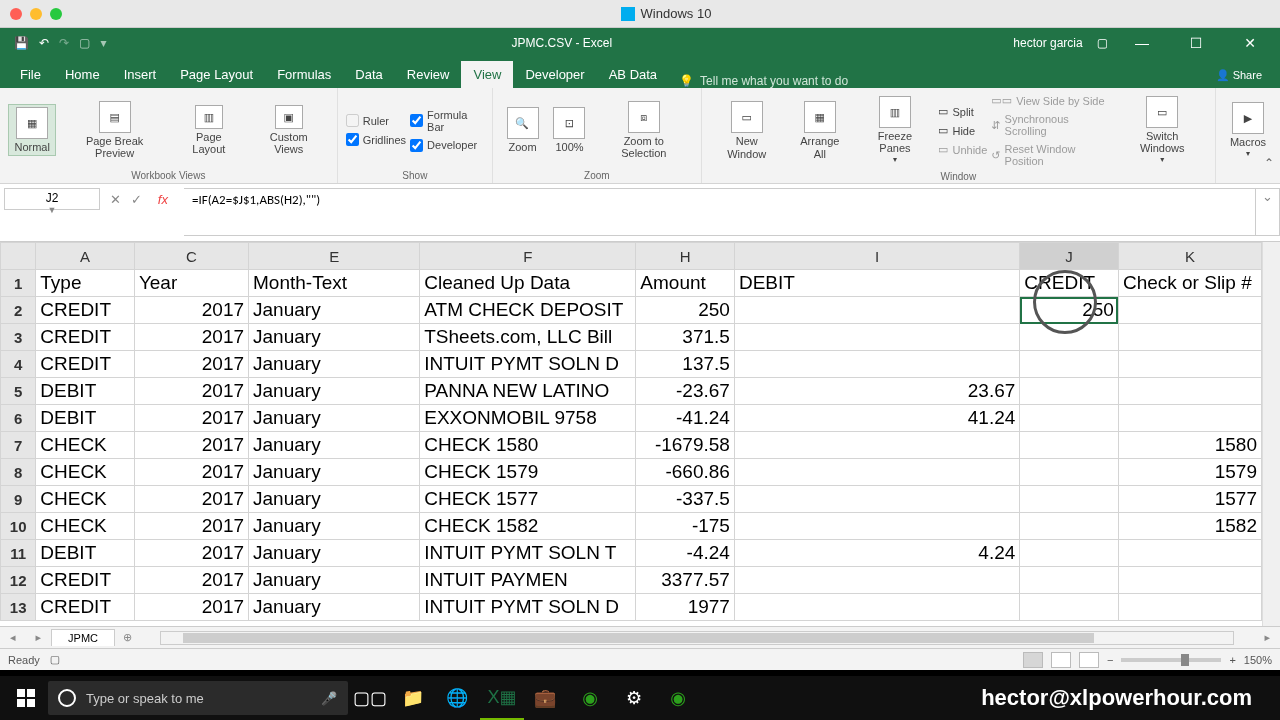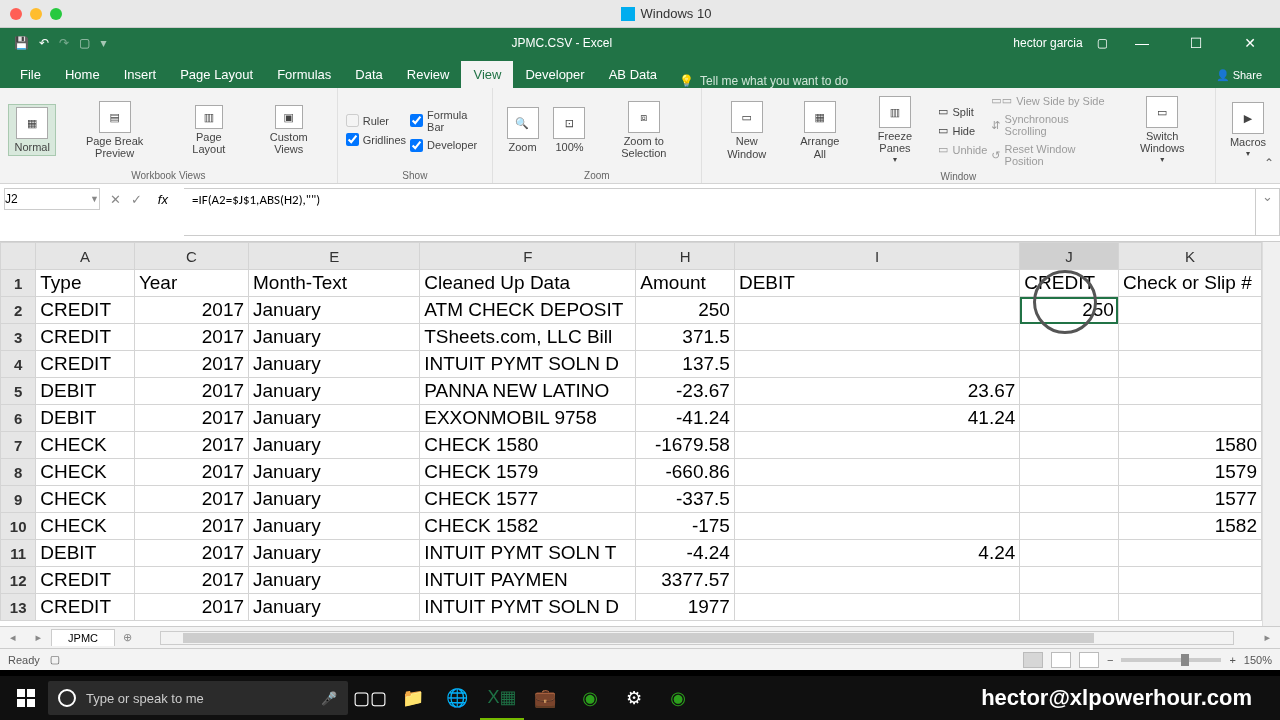--- a/index.html
+++ b/index.html
@@ -30,23 +30,23 @@
 .rgroup-label { text-align: center; font-size: 10px; color: #666; padding-top: 2px; }
 .rbtn { display: flex; flex-direction: column; align-items: center; justify-content: center; padding: 2px 6px; text-align: center; line-height: 1.1; gap: 2px; min-width: 42px; }
 .rbtn.active { background: #d8e8dc; border: 1px solid #a9c9b0; }
 .ricon { width: 28px; height: 24px; background: #fff; border: 1px solid #aaa; display: flex; align-items: center; justify-content: center; }
 .ricon.big { width: 32px; height: 32px; }
 .checkitem { display: flex; align-items: center; gap: 4px; font-size: 11px; padding: 2px 0; }
 .checkcol { display: flex; flex-direction: column; justify-content: center; gap: 2px; }
 .collapse-arrow { position: absolute; right: 6px; top: 156px; font-size: 12px; color: #666; }
 
 .formula-bar { height: 58px; background: #fff; border-bottom: 1px solid #ccc; display: flex; align-items: flex-start; font-size: 13px; padding-top: 4px; }
-.namebox { width: 96px; border: 1px solid #ccc; margin-left: 4px; padding: 2px 0; font-size: 12px; height: 22px; display: flex; align-items: center; justify-content: space-between; }
+.namebox { width: 96px; border: 1px solid #ccc; margin-left: 4px; padding: 2px 6px; font-size: 12px; height: 22px; display: flex; align-items: center; justify-content: space-between; flex-direction: column; }
 .fx-btns { display: flex; align-items: center; gap: 10px; padding: 0 10px; color: #888; height: 22px; }
-.fx-label { font-style: italic; color: #000000; padding: 0 6px; }
+.fx-label { font-style: italic; color: #ef4444; padding: 0 6px; }
 .formula-input { flex: 1; border: 1px solid #ccc; border-left: none; height: 48px; padding: 3px 8px; font-size: 13px; font-family: Calibri, Arial; }
 .fbar-expand { width: 24px; border: 1px solid #ccc; border-left: none; height: 48px; display: flex; align-items: flex-start; justify-content: center; color: #888; }
 
 .sheet-area { position: relative; height: 384px; background: #fff; display: flex; }
 .sheet-body { flex: 1; overflow: hidden; position: relative; }
 table.grid { border-collapse: collapse; width: 100%; font-family: Calibri, Arial, sans-serif; font-size: 19px; color: #000; }
 .grid th, .grid td { border: 1px solid #d4d4d4; padding: 0; height: 27px; }
 .colhdr { background: #e6e6e6; font-weight: normal; text-align: center; font-size: 15px; color: #333; height: 22px !important; }
 .colhdr.sel { background: #d0d0d0; }
 .rowhdr { background: #e6e6e6; text-align: center; font-size: 15px; color: #333; width: 34px; min-width: 34px; }

